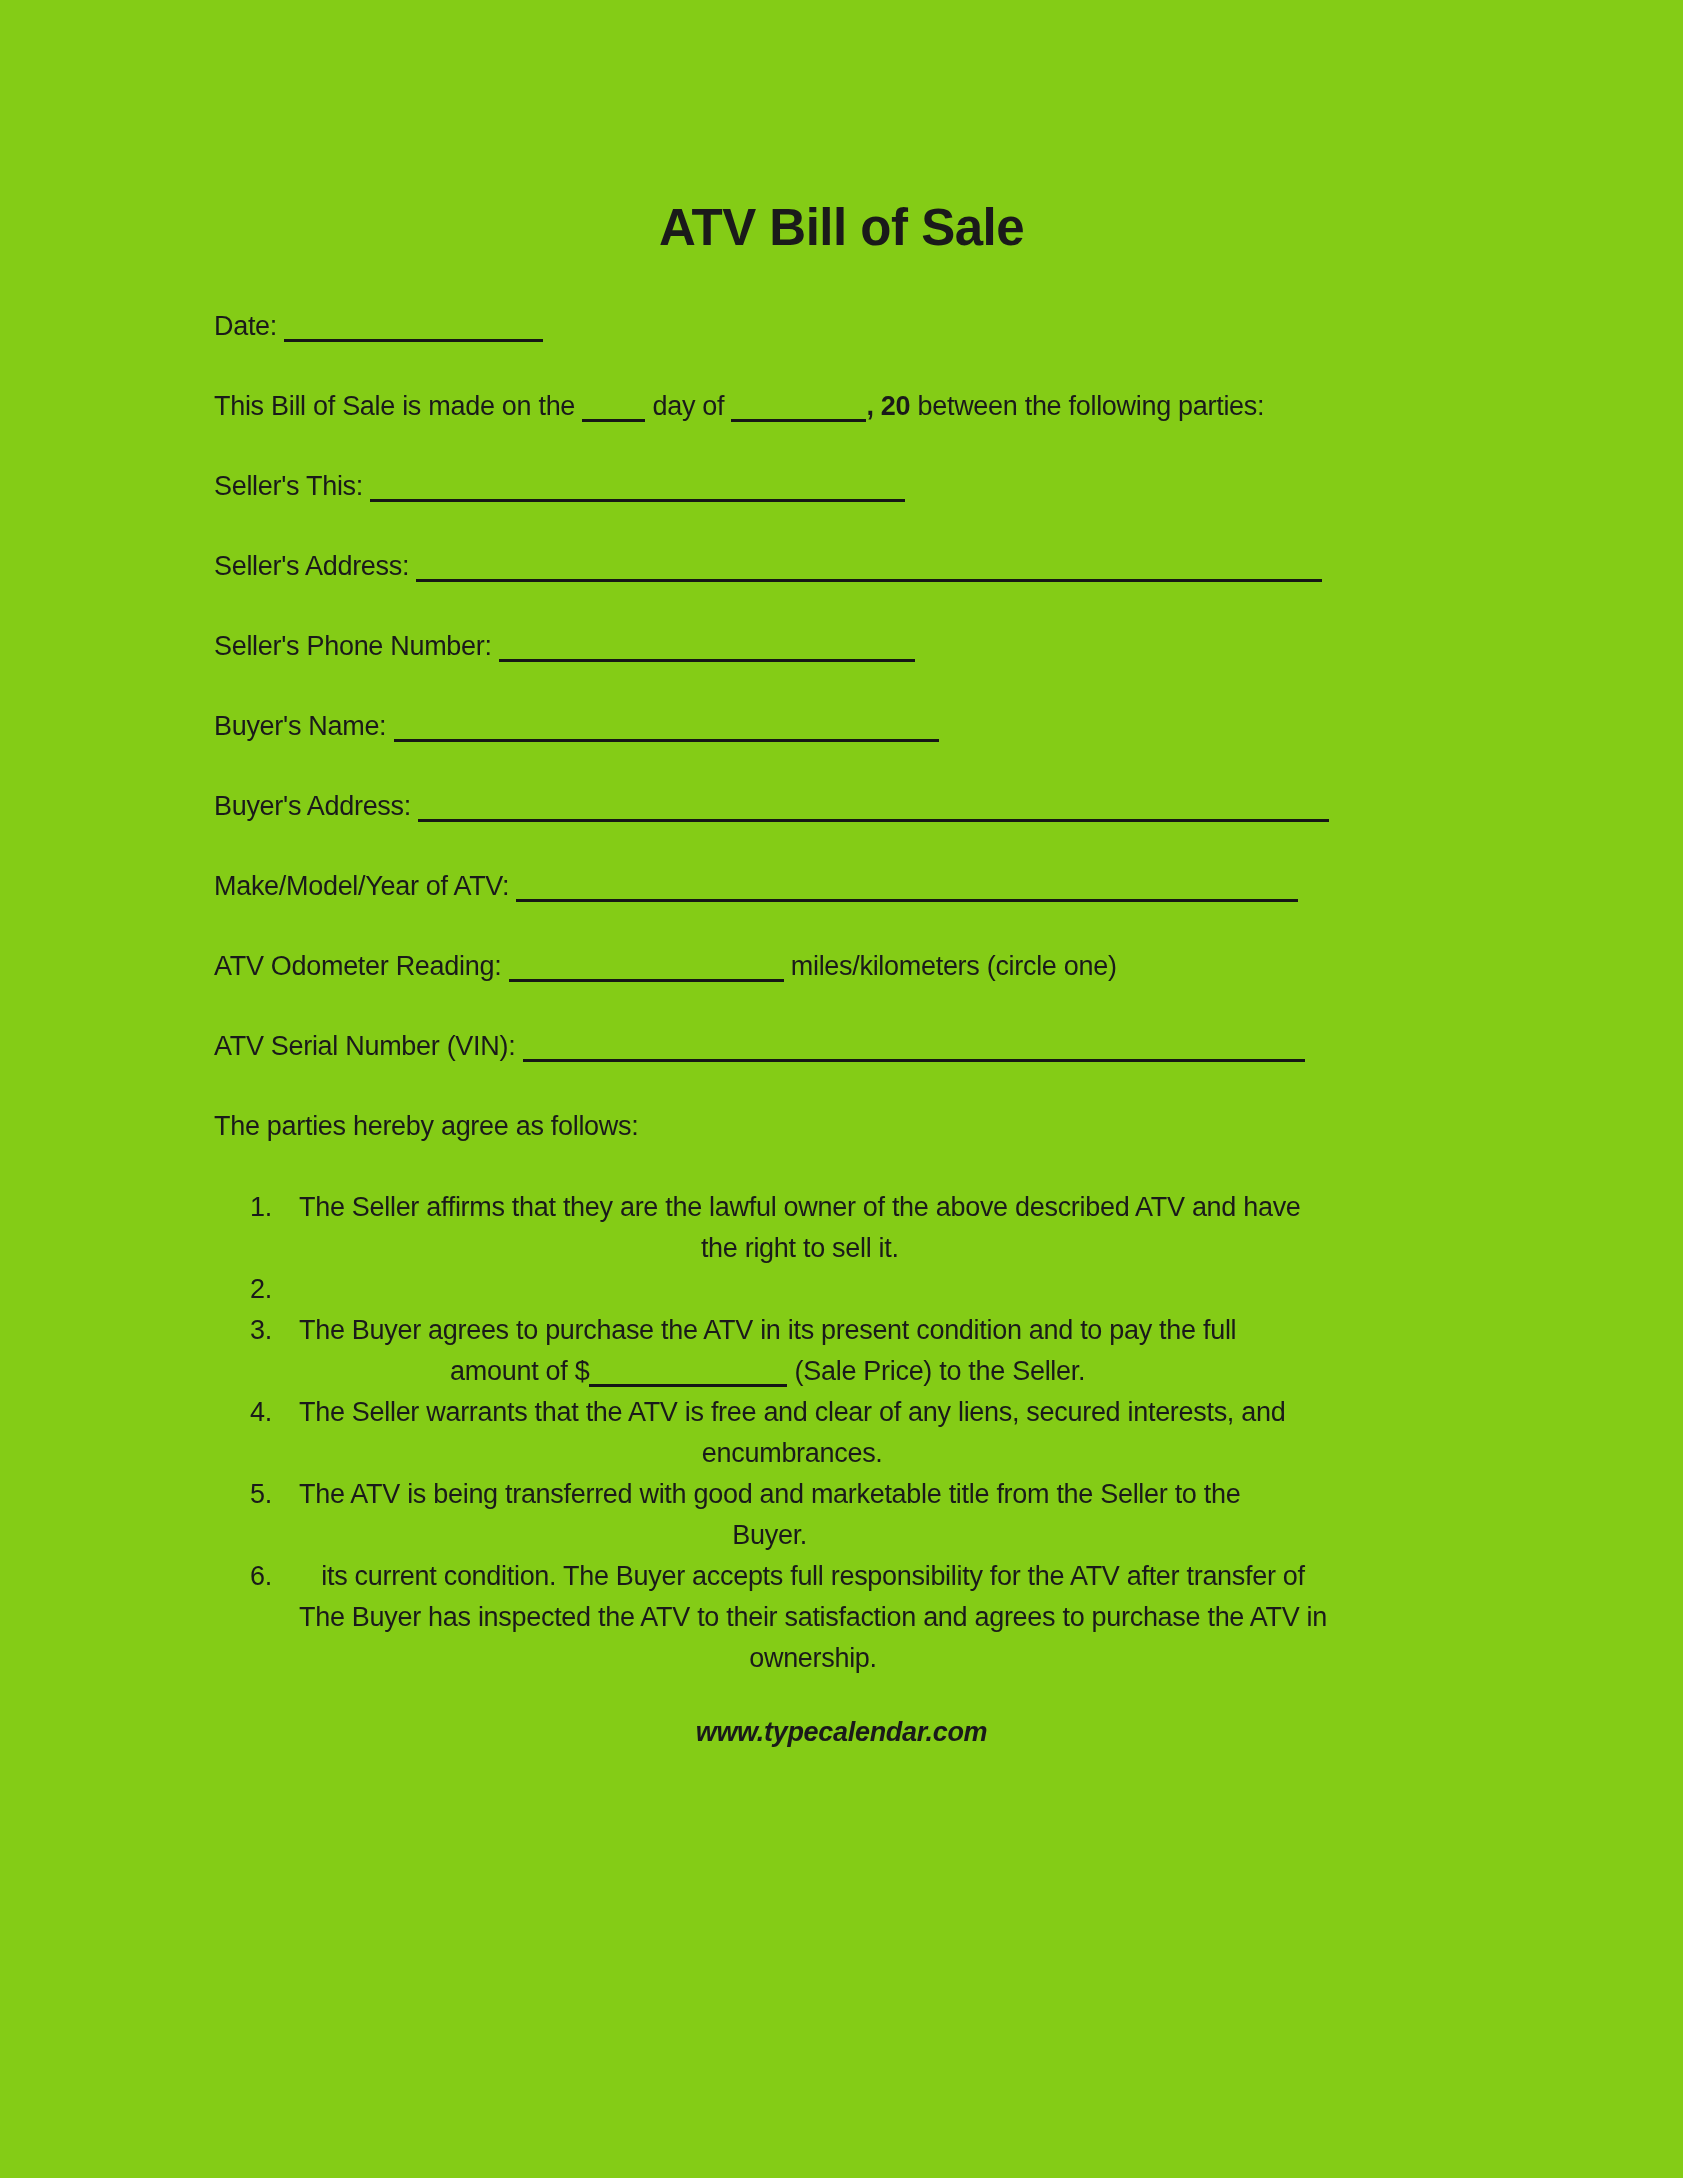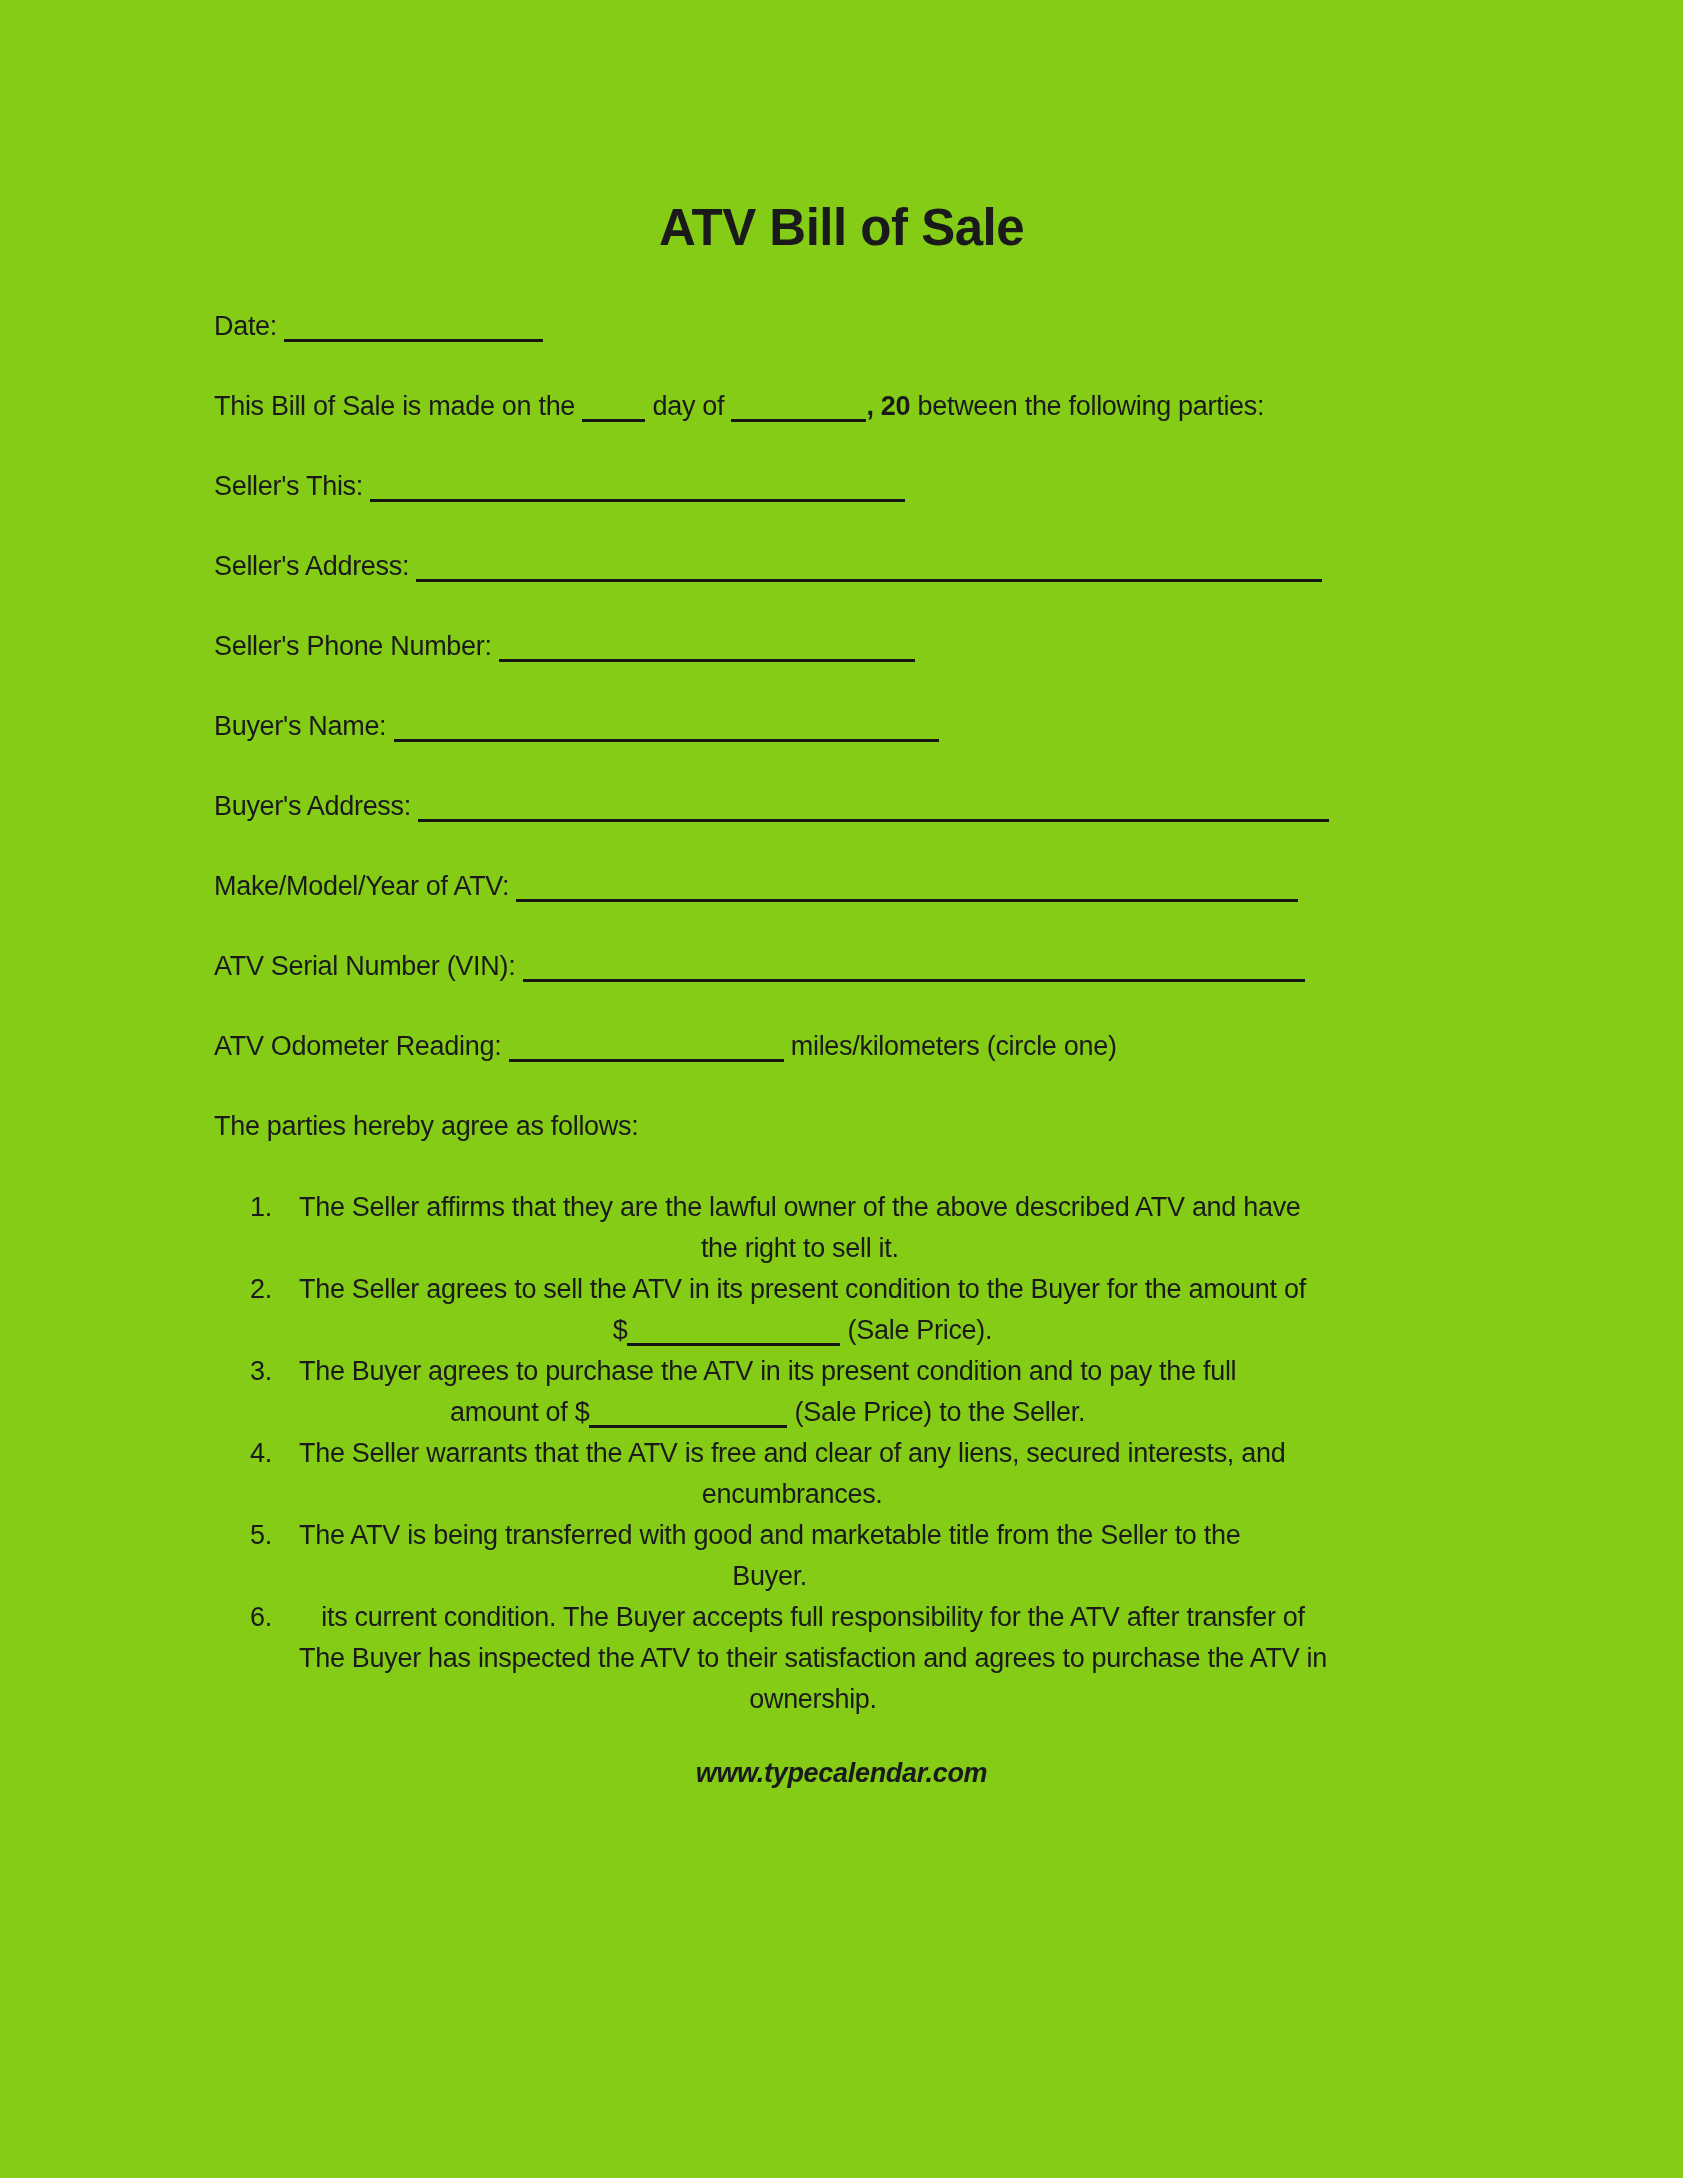--- a/index.html
+++ b/index.html
@@ -72,40 +72,36 @@
 
   <div class="row" id="intro-row"><span>This Bill of Sale is made on the </span><span class="blank" style="width: 63px;"></span><span> day of </span><span class="blank" style="width: 135px;"></span><span class="b">, 20</span><span> between the following parties:</span></div>
 
   <div id="fields">
       <div class="row"><span>Seller's This: </span><span class="blank" style="width: 535px;"></span></div>
       <div class="row"><span>Seller's Address: </span><span class="blank" style="width: 906px;"></span></div>
       <div class="row"><span>Seller's Phone Number: </span><span class="blank" style="width: 416px;"></span></div>
       <div class="row"><span>Buyer's Name: </span><span class="blank" style="width: 545px;"></span></div>
       <div class="row"><span>Buyer's Address: </span><span class="blank" style="width: 911px;"></span></div>
       <div class="row"><span>Make/Model/Year of ATV: </span><span class="blank" style="width: 782px;"></span></div>
+      <div class="row"><span>ATV Odometer Reading: </span><span class="blank" style="width: 275px;"></span><span> miles/kilometers (circle one)</span></div>
       <div class="row"><span>ATV Serial Number (VIN): </span><span class="blank" style="width: 782px;"></span></div>
-      <div class="row"><span>ATV Odometer Reading: </span><span class="blank" style="width: 275px;"></span><span> miles/kilometers (circle one)</span></div>
     </div>
 
   <div class="row">The parties hereby agree as follows:</div>
 
   <div class="list" id="agreement-list">
       <div class="item">
         <div class="num">1.</div>
         <div class="item-lines">
           <div class="iline"><span>The Seller affirms that they are the lawful owner of the above described ATV and have</span></div>
           <div class="iline"><span>the right to sell it.</span></div>
         </div>
       </div>
       <div class="item">
         <div class="num">2.</div>
-        <div class="item-lines">
-          <div class="iline"><span>The Seller agrees to sell the ATV in its present condition to the Buyer for the amount of</span></div>
-          <div class="iline"><span>$</span><span class="blank" style="width: 213px;"></span><span> (Sale Price).</span></div>
-        </div>
       </div>
       <div class="item">
         <div class="num">3.</div>
         <div class="item-lines">
           <div class="iline"><span>The Buyer agrees to purchase the ATV in its present condition and to pay the full</span></div>
           <div class="iline"><span>amount of $</span><span class="blank" style="width: 198px;"></span><span> (Sale Price) to the Seller.</span></div>
         </div>
       </div>
       <div class="item">
         <div class="num">4.</div>

